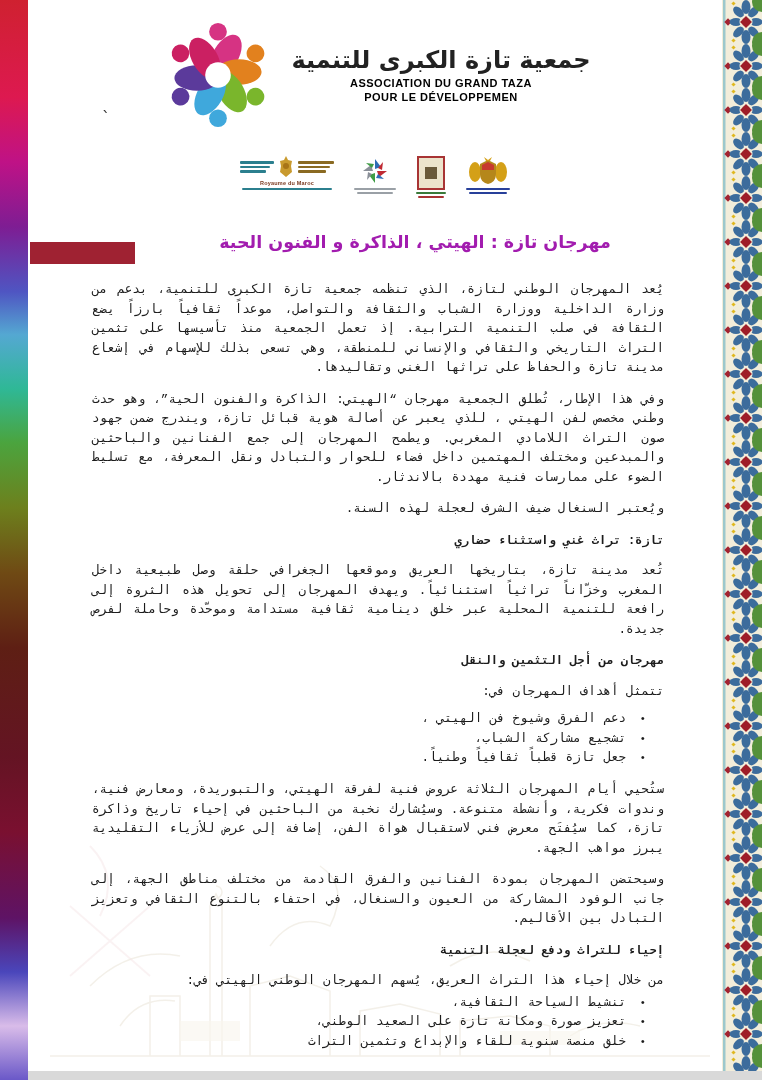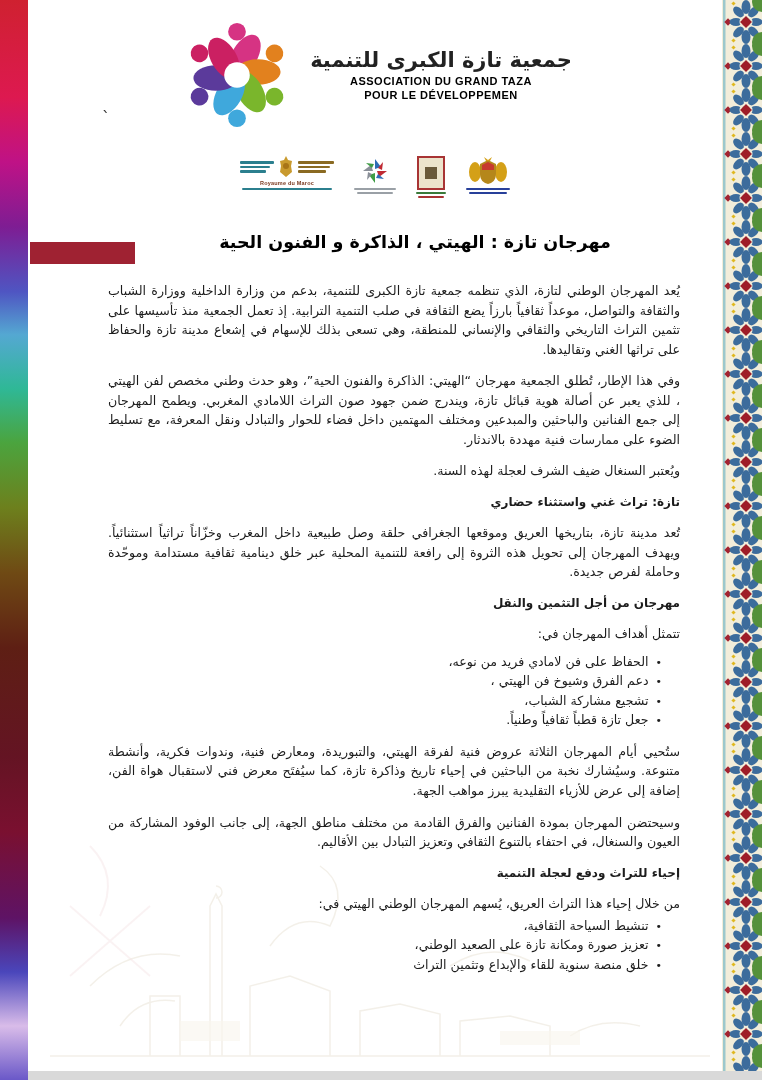--- a/index.html
+++ b/index.html
@@ -22,21 +22,21 @@
   .watermark{position:absolute;left:30px;bottom:0;z-index:1;opacity:.35;}
   
   .footer-strip{position:absolute;left:0;bottom:0;width:762px;height:9px;
     background:#d9d9d9;z-index:4;}
   
   .header{
     position:absolute;left:28px;top:16px;width:694px;z-index:5;
     display:flex;justify-content:center;align-items:center;gap:14px;
   }
   .org-names{text-align:center;direction:rtl;}
-  .org-ar{font-family:"DejaVu Sans",sans-serif;font-weight:bold;font-size:21px;color:#222;margin-bottom:3px;}
+  .org-ar{font-family:"DejaVu Sans",sans-serif;font-weight:bold;font-size:24px;color:#222;margin-bottom:3px;}
   .org-fr{font-family:"Liberation Sans",sans-serif;direction:ltr;font-weight:bold;font-size:11px;color:#000000;letter-spacing:.5px;line-height:1.25;}
   .stray-mark{position:absolute;left:102px;top:108px;font-size:16px;color:#333;z-index:5;}
   
   .logos-row{
     position:absolute;left:28px;top:156px;width:694px;height:52px;z-index:5;
     display:flex;justify-content:center;align-items:flex-start;gap:20px;
   }
   .logo-group{display:flex;flex-direction:column;align-items:center;gap:2px;}
   .min-top{display:flex;align-items:center;gap:4px;}
   .bars{display:flex;flex-direction:column;gap:2px;}
@@ -50,26 +50,26 @@
   .min-caption{font-family:"Liberation Sans",sans-serif;font-size:5.5px;color:#7a3a20;font-weight:bold;letter-spacing:.2px;}
   .shield-box{width:24px;height:30px;border:2px solid #a83434;background:#ece4cc;
     display:flex;align-items:center;justify-content:center;}
   .shield-inner{width:12px;height:12px;background:#6a5a3a;}
   
   .red-block{position:absolute;left:30px;top:242px;width:105px;height:22px;
     background:#9f2232;z-index:5;}
   .title-banner{
     position:absolute;left:135px;top:232px;width:560px;z-index:5;
     direction:rtl;text-align:center;font-weight:bold;font-size:17.5px;
-    color:#000000;font-family:"DejaVu Sans",sans-serif;
+    color:#a21caf;font-family:"DejaVu Sans",sans-serif;
   }
   
   .content{
-    position:absolute;left:108px;top:281px;width:572px;z-index:5;
-    direction:rtl;font-size:12.6px;line-height:1.55;text-align:justify;
+    position:absolute;left:92px;top:281px;width:572px;z-index:5;
+    direction:rtl;font-size:12.6px;line-height:1.55;text-align:justify;font-family:Liberation Mono, monospace;
   }
   .content p{margin:0 0 12px 0;}
   .content .line{text-align:right;}
   .content .line-block{margin:0 0 12px 0;}
   .content h3{margin:4px 0 12px 0;font-size:12px;font-weight:bold;text-align:right;}
   .content ul{margin:0 0 12px 0;padding:0 18px 0 0;list-style:none;}
   .content li{text-align:right;}
   .content li::before{content:"\2022\00a0\00a0";font-size:11px;}
 </style>
 </head>
@@ -238,21 +238,20 @@
   <div class="line-block">
     <div class="line">ويُعتبر السنغال ضيف الشرف لعجلة لهذه السنة.</div>
   </div>
 
   <h3>تازة: تراث غني واستثناء حضاري</h3>
   <p>تُعد مدينة تازة، بتاريخها العريق وموقعها الجغرافي حلقة وصل طبيعية داخل المغرب وخزّاناً تراثياً استثنائياً. ويهدف المهرجان إلى تحويل هذه الثروة إلى رافعة للتنمية المحلية عبر خلق دينامية ثقافية مستدامة وموحّدة وحاملة لفرص جديدة.</p>
 
   <h3>مهرجان من أجل التثمين والنقل</h3>
   <p style="margin-bottom:8px;">تتمثل أهداف المهرجان في:</p>
   <ul>
-    <li>الحفاظ على فن لامادي فريد من نوعه،</li>
     <li>دعم الفرق وشيوخ فن الهيتي ،</li>
     <li>تشجيع مشاركة الشباب،</li>
     <li>جعل تازة قطباً ثقافياً وطنياً.</li>
   </ul>
 
   <p>ستُحيي أيام المهرجان الثلاثة عروض فنية لفرقة الهيتي، والتبوريدة، ومعارض فنية، وندوات فكرية، وأنشطة متنوعة. وسيُشارك نخبة من الباحثين في إحياء تاريخ وذاكرة تازة، كما سيُفتَح معرض فني لاستقبال هواة الفن، إضافة إلى عرض للأزياء التقليدية يبرز مواهب الجهة.</p>
   <p>وسيحتضن المهرجان بمودة الفنانين والفرق القادمة من مختلف مناطق الجهة، إلى جانب الوفود المشاركة من العيون والسنغال، في احتفاء بالتنوع الثقافي وتعزيز التبادل بين الأقاليم.</p>
 
   <h3>إحياء للتراث ودفع لعجلة التنمية</h3>
   <p style="margin-bottom:2px;">من خلال إحياء هذا التراث العريق، يُسهم المهرجان الوطني الهيتي في:</p>

